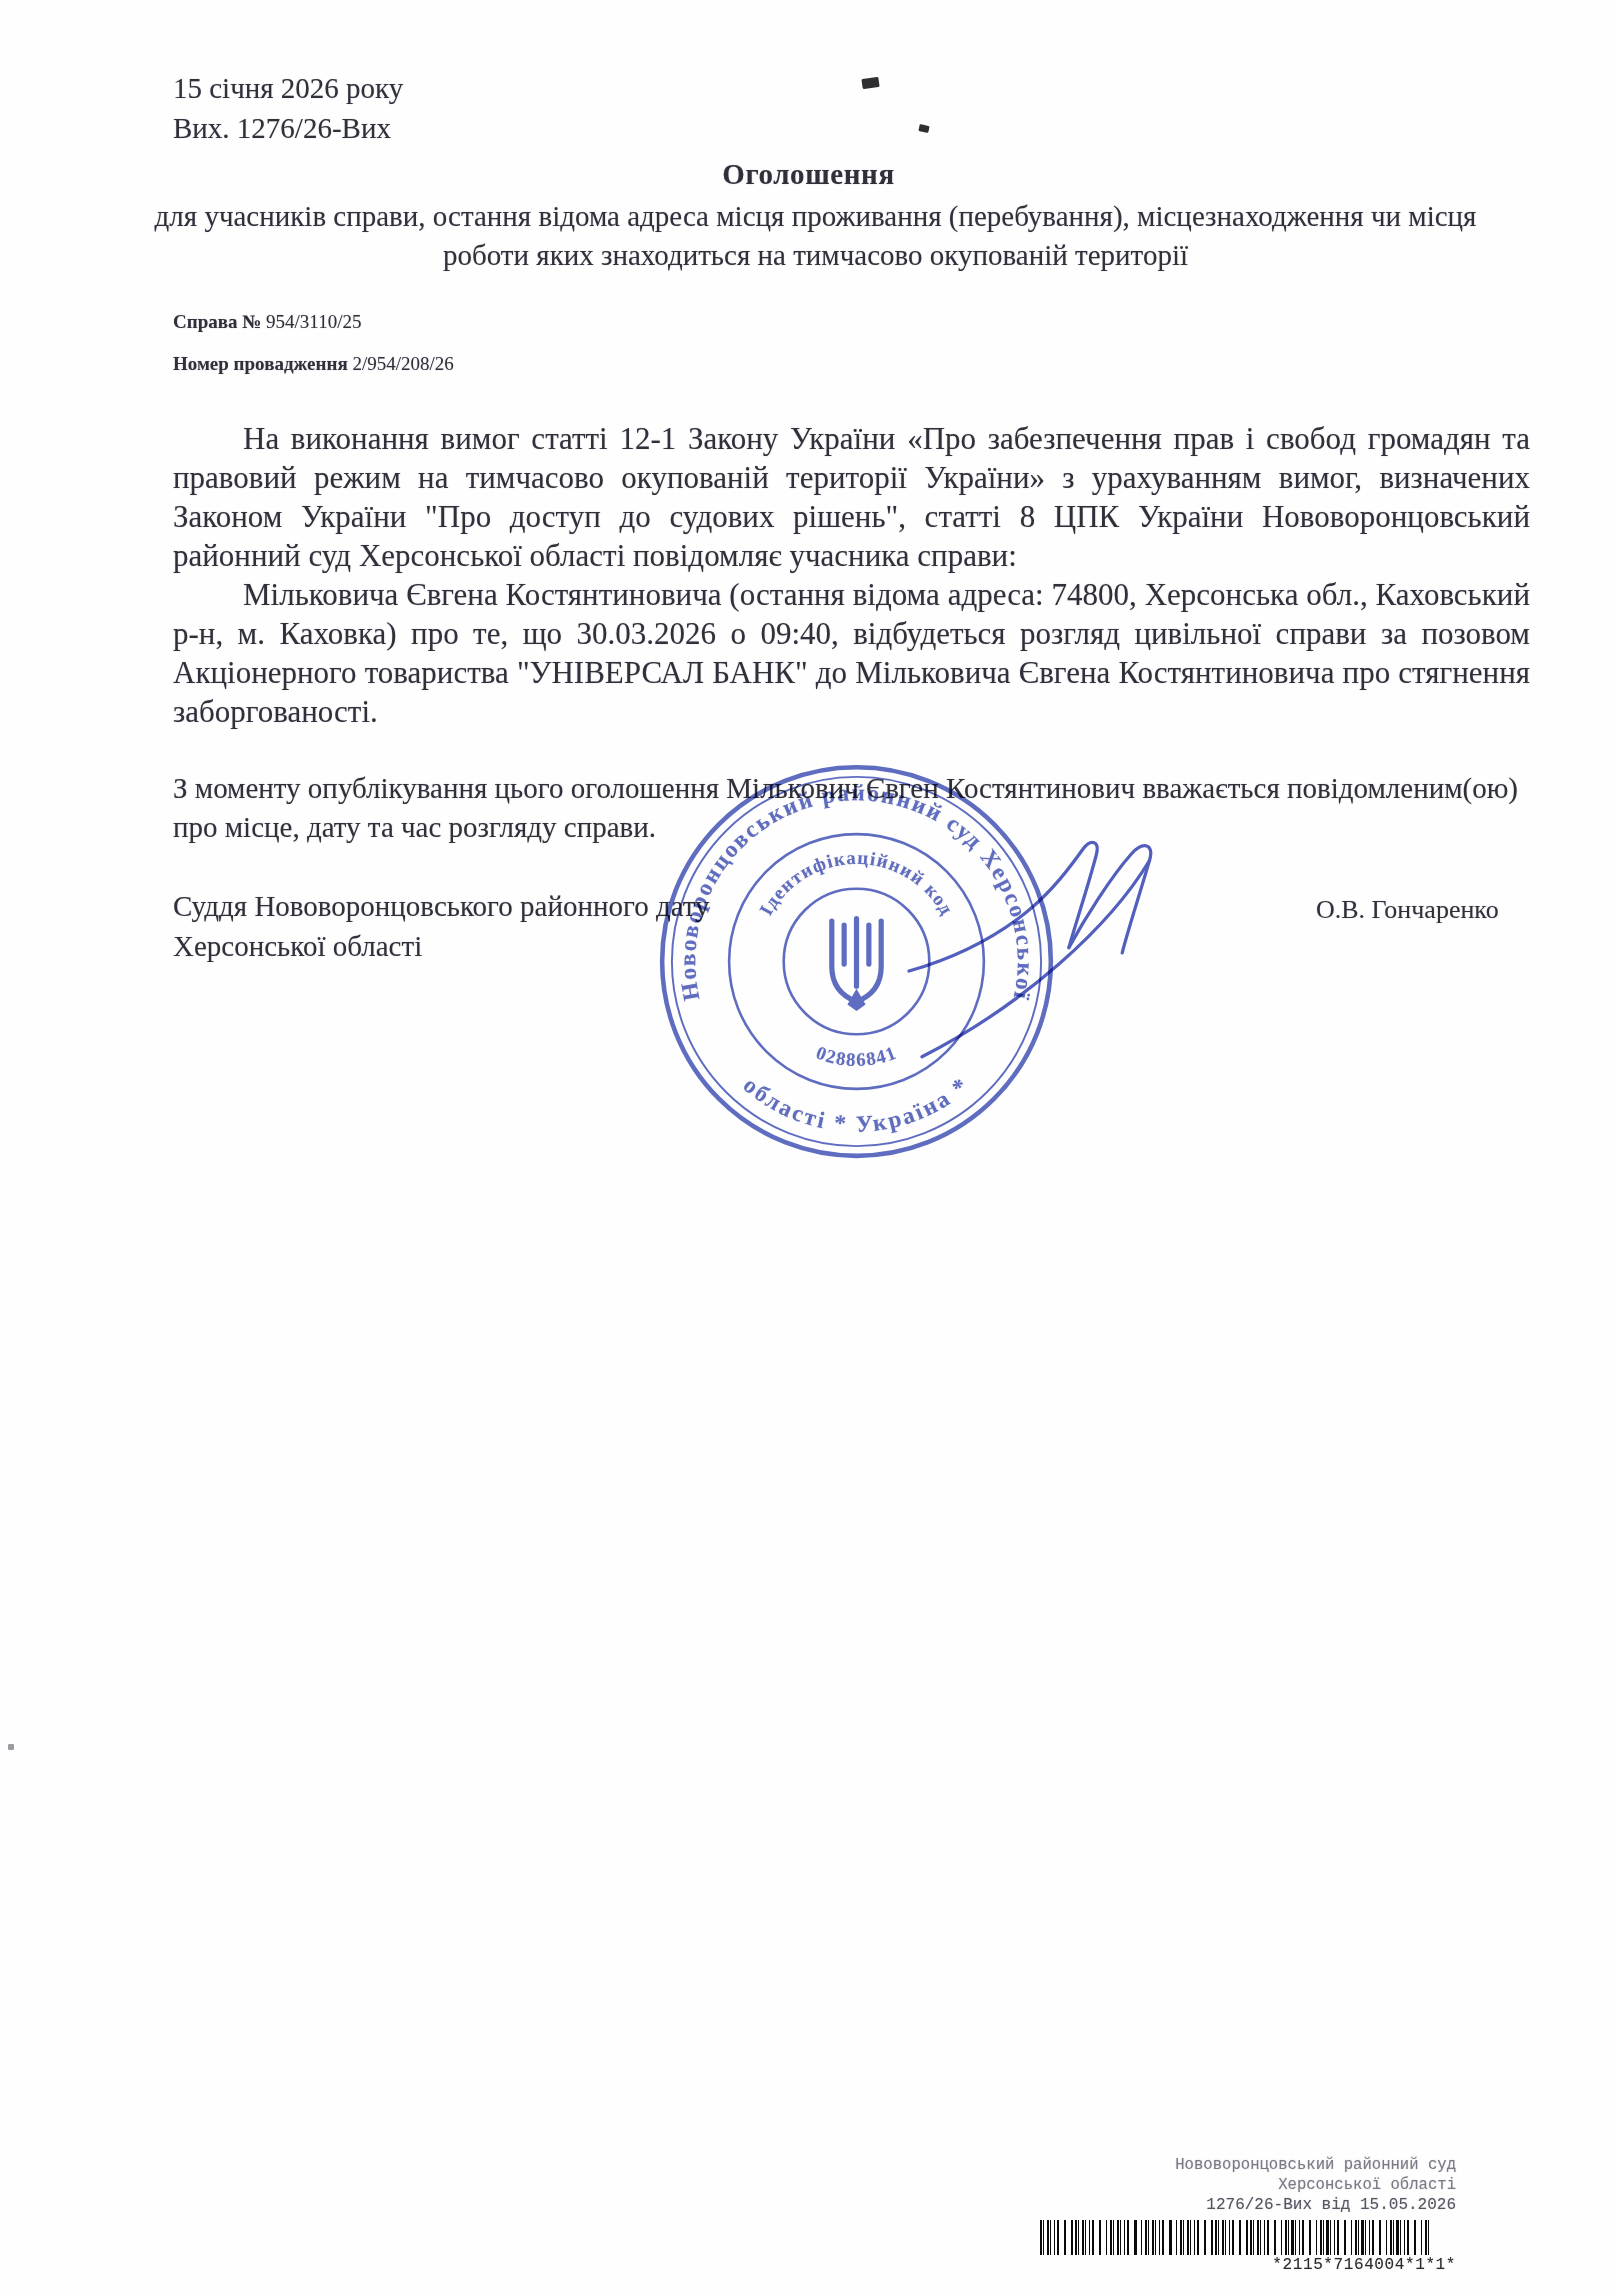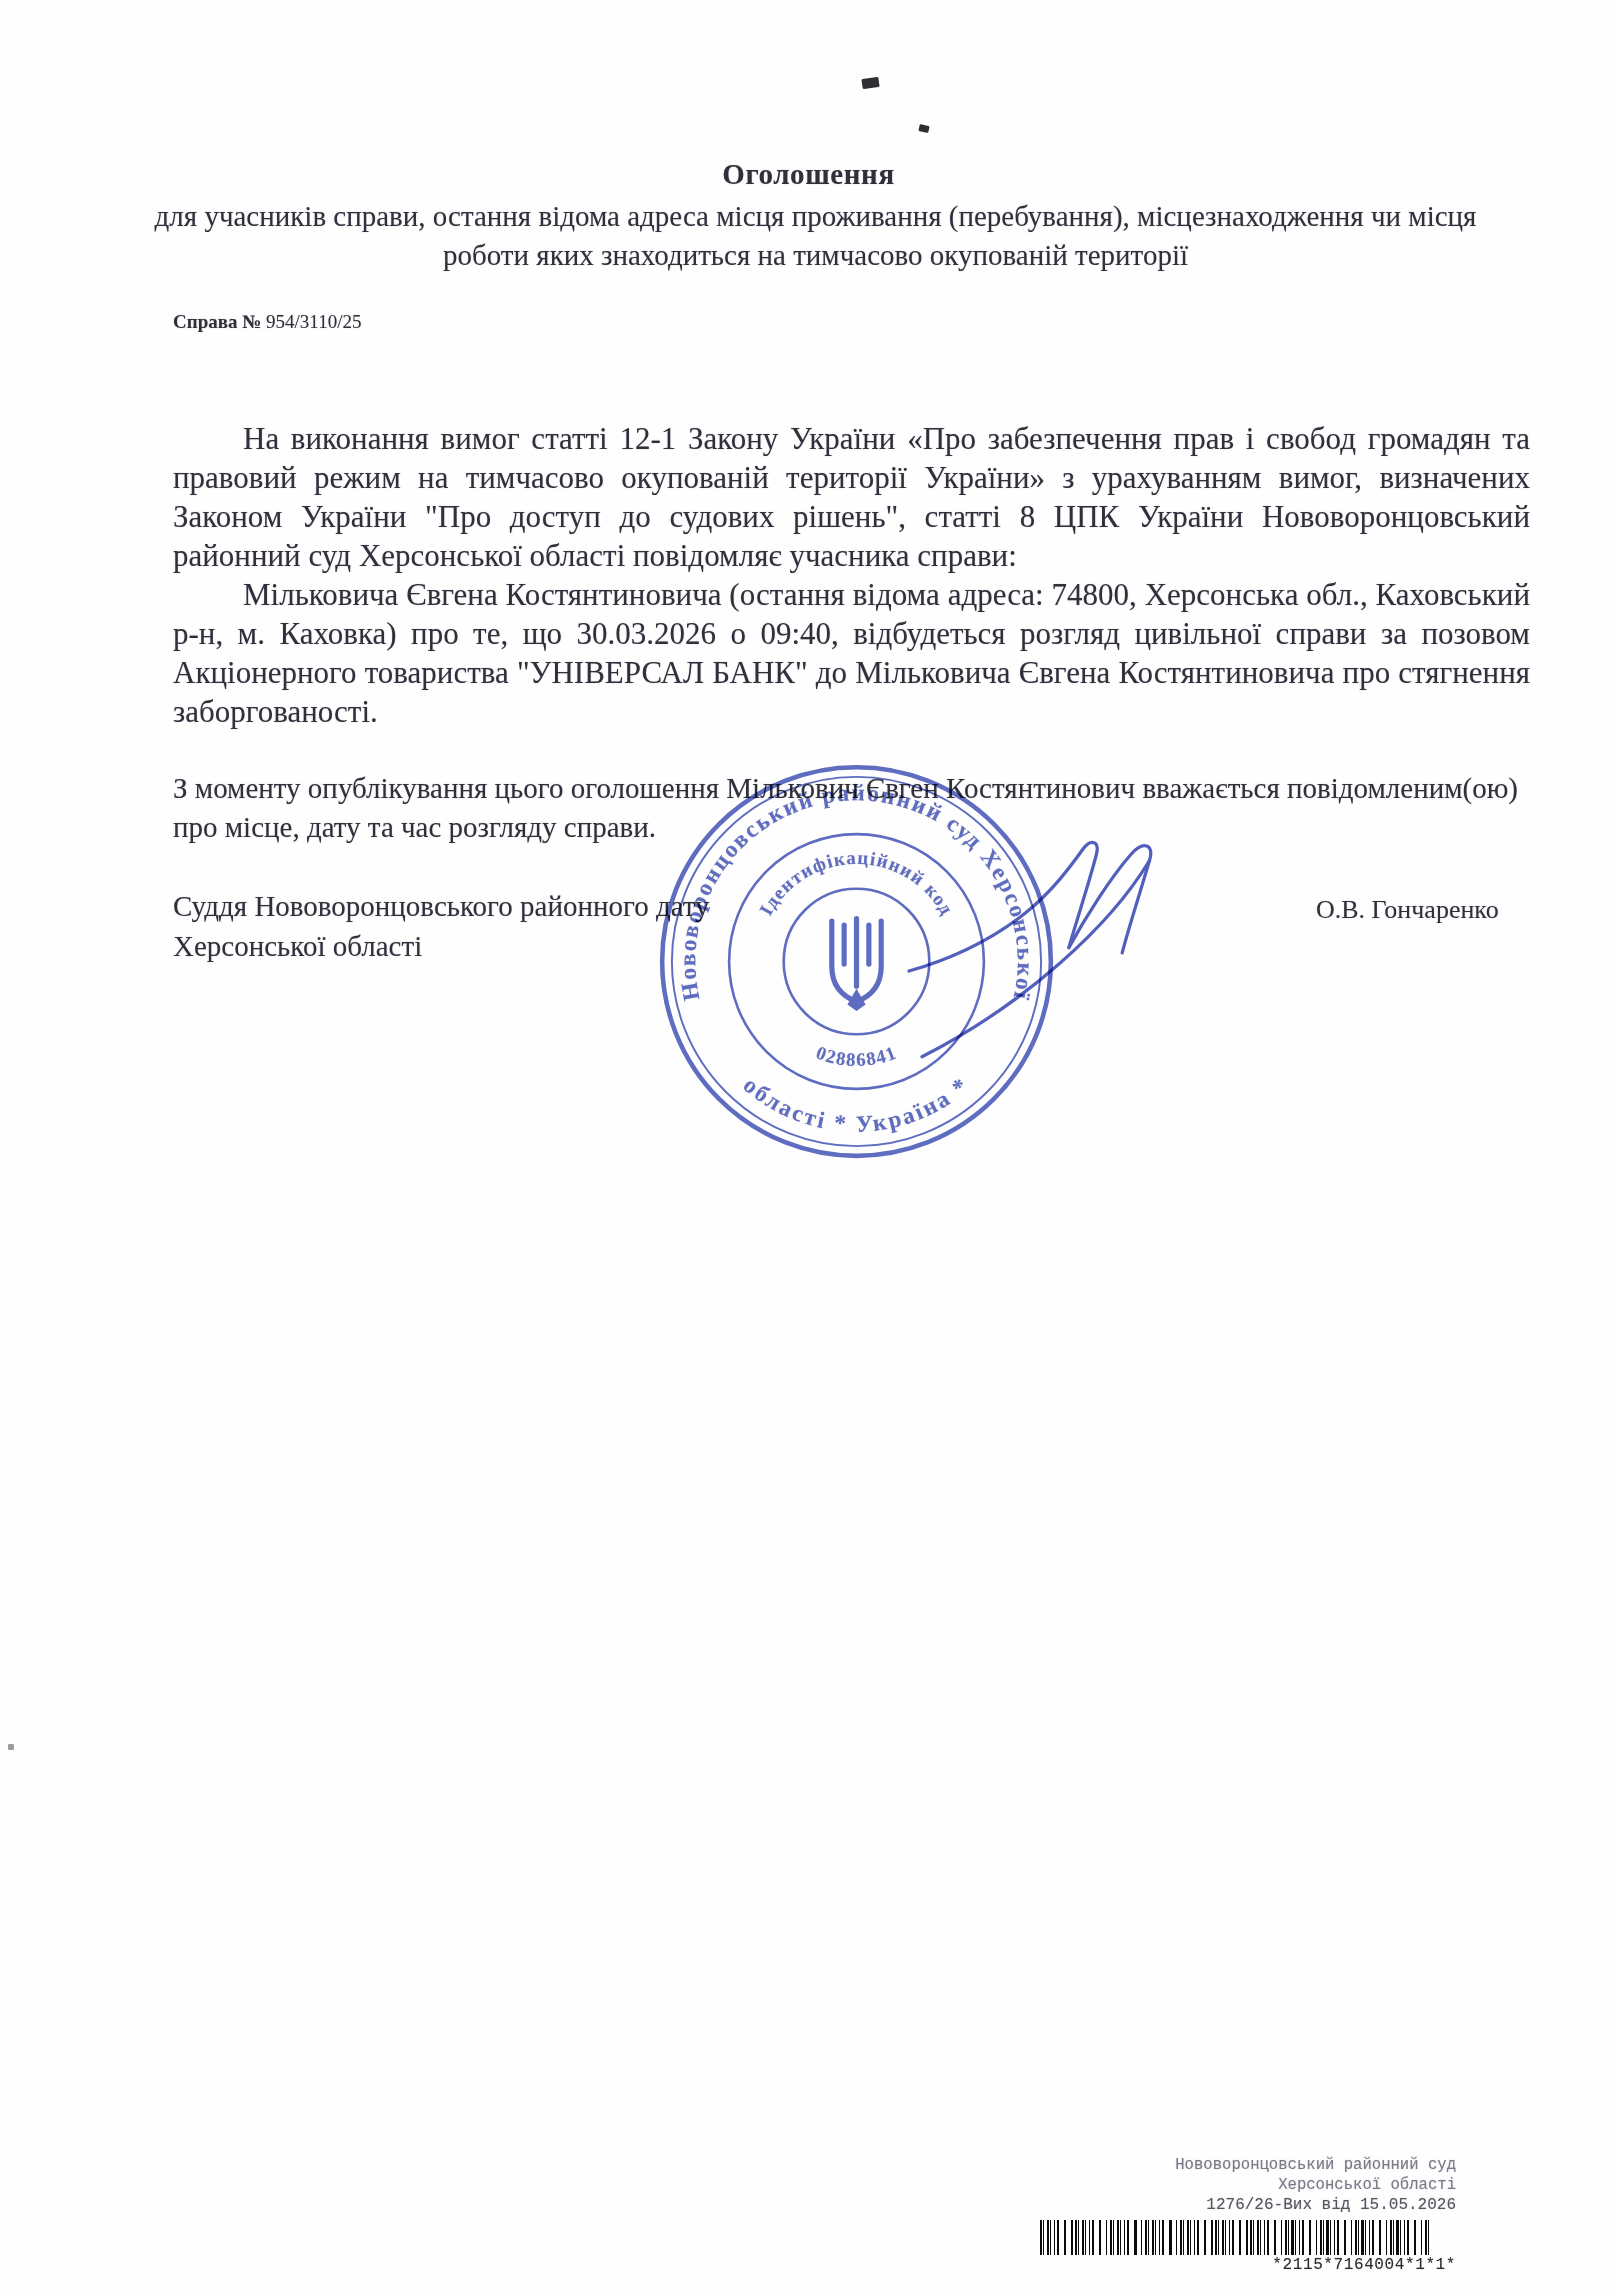--- a/index.html
+++ b/index.html
@@ -38,31 +38,36 @@
   .speck1{ left:862px; top:78px; width:17px; height:9.7px; transform:rotate(-8deg); }
   .speck2{ left:919px; top:125px; width:9.7px; height:7.1px; transform:rotate(12deg); }
   .speck3{ left:7.8px; top:1744px; width:5.8px; height:5.8px; background:#9a9aa0; }
   .stamp-svg text{ font-family:"Liberation Serif","DejaVu Serif",serif; font-weight:bold; }
 </style>
 </head>
 <body>
 
 <div class="page scan-ink">
 
+  <div class="abs head-left">
+    <div>15 січня 2026 року</div>
+    <div>Вих. 1276/26-Вих</div>
+  </div>
 
   <div class="speck speck1"></div>
   <div class="speck speck2"></div>
   <div class="speck speck3"></div>
 
   <div class="abs subtitle">для учасників справи, остання відома адреса місця проживання (перебування), місцезнаходження чи місця роботи яких знаходиться на тимчасово окупованій території</div>
 
   <div class="abs title">Оголошення</div>
 
   <div class="abs case-block">
     <div><span class="b">Справа №</span> <span>954/3110/25</span></div>
+    <div><span class="b">Номер провадження</span> <span>2/954/208/26</span></div>
   </div>
 
   <div class="abs bodytext">
     <p>На виконання вимог статті 12-1 Закону України «Про забезпечення прав і свобод громадян та правовий режим на тимчасово окупованій території України» з урахуванням вимог, визначених Законом України "Про доступ до судових рішень", статті 8 ЦПК України Нововоронцовський районний суд Херсонської області повідомляє учасника справи:</p>
     <p>Мільковича Євгена Костянтиновича (остання відома адреса: 74800, Херсонська обл., Каховський р-н, м. Каховка) про те, що 30.03.2026 о 09:40, відбудеться розгляд цивільної справи за позовом Акціонерного товариства "УНІВЕРСАЛ БАНК" до Мільковича Євгена Костянтиновича про стягнення заборгованості.</p>
   </div>
 
   <p class="abs para3">З моменту опублікування цього оголошення Мількович Євген Костянтинович вважається повідомленим(ою) про місце, дату та час розгляду справи.</p>
 
   <div class="abs judge">

